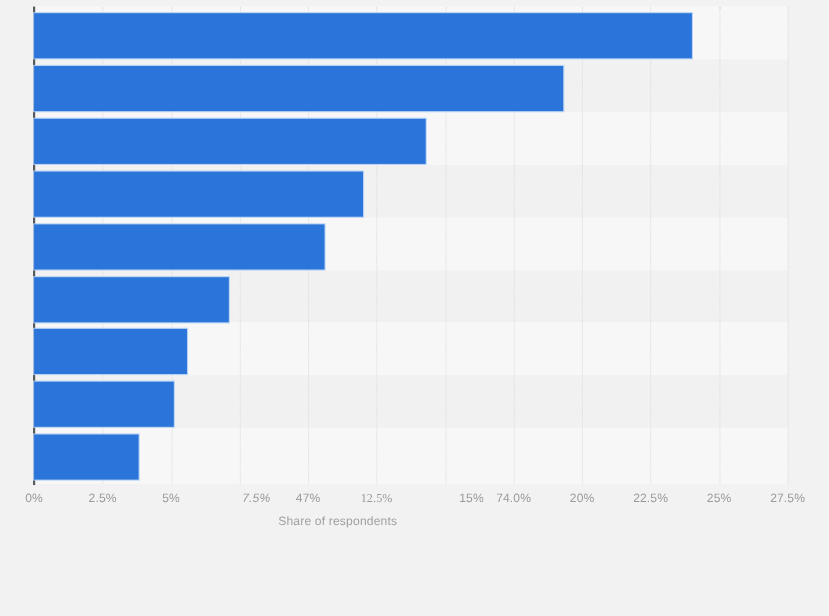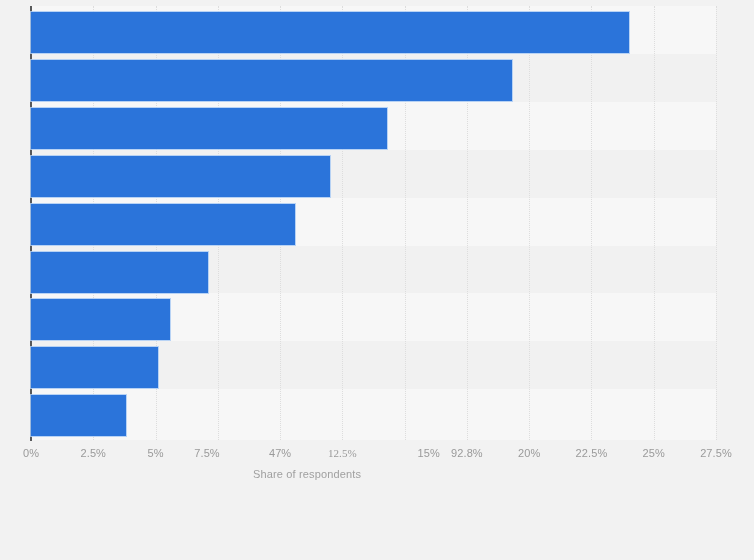--- a/index.html
+++ b/index.html
@@ -149,25 +149,25 @@
       <div class="bar" title="7.1%" style="left: 0px; top: 251.5px; width: 176.855px; background: rgb(43, 116, 218);"></div>
       <div class="bar" title="5.6%" style="left: 0px; top: 299.4px; width: 139.491px; background: rgb(43, 116, 218);"></div>
       <div class="bar" title="5.1%" style="left: 0px; top: 347.3px; width: 127.036px; background: rgb(43, 116, 218);"></div>
       <div class="bar" title="3.8%" style="left: 0px; top: 395.2px; width: 94.6545px; background: rgb(43, 116, 218);"></div>
     </div>
 
   <div class="xaxis-labels">
       <div class="xtick" style="left: 31px;">0%</div>
       <div class="xtick" style="left: 93.2727px;">2.5%</div>
       <div class="xtick" style="left: 155.545px;">5%</div>
-      <div class="xtick" style="left: 207px;">7.5%</div>
+      <div class="xtick" style="left: 233px; font-style: italic;">7.5%</div>
       <div class="xtick" style="left: 280.091px;">47%</div>
       <div class="xtick" style="left: 342.364px; font-family: Liberation Serif, serif;">12.5%</div>
       <div class="xtick" style="left: 404.636px; margin-left: 24px;">15%</div>
-      <div class="xtick" style="left: 466.909px;">92.8%</div>
+      <div class="xtick" style="left: 466.909px;">74.0%</div>
       <div class="xtick" style="left: 529.182px;">20%</div>
       <div class="xtick" style="left: 591.455px;">22.5%</div>
       <div class="xtick" style="left: 653.727px;">25%</div>
       <div class="xtick" style="left: 716px;">27.5%</div>
     </div>
 
   <div class="axis-title">
     <span class="axis-title-inner">Share of respondents</span>
   </div>
 

